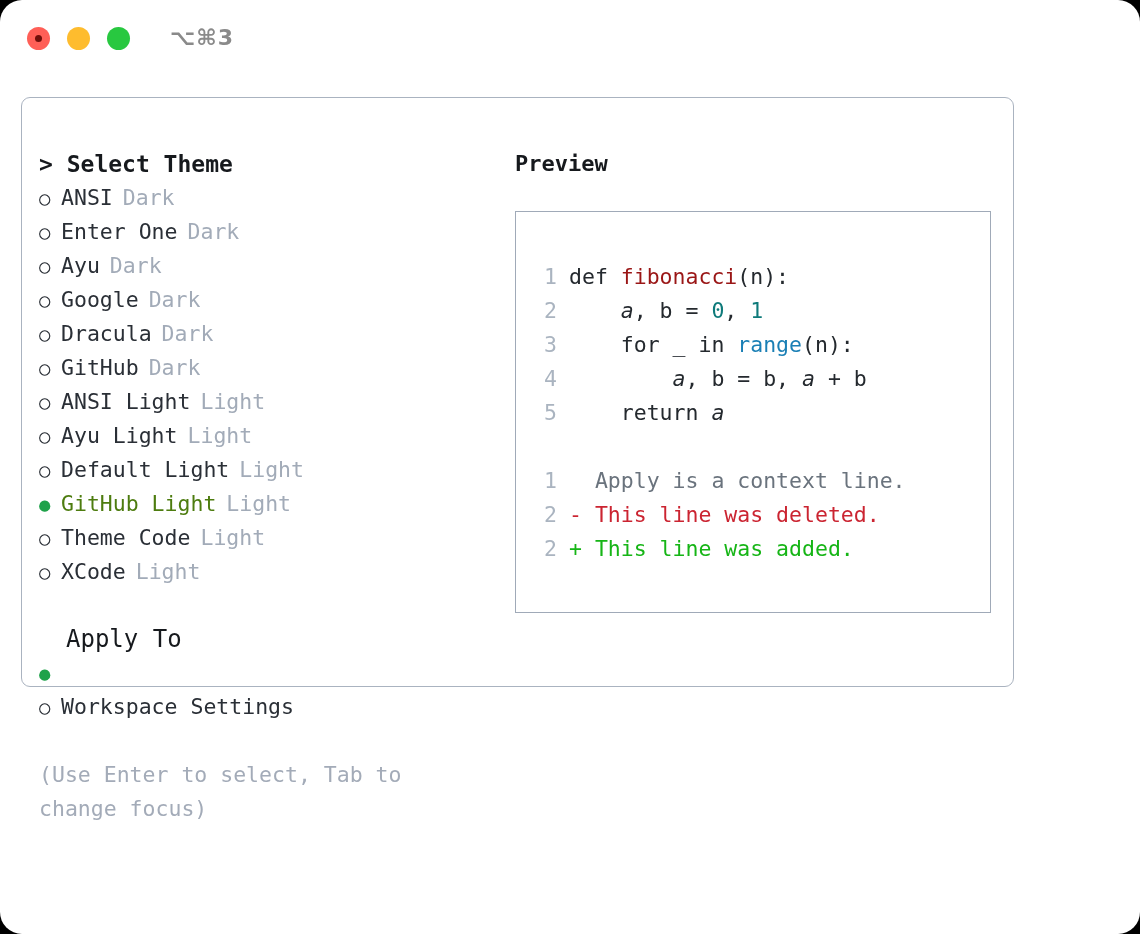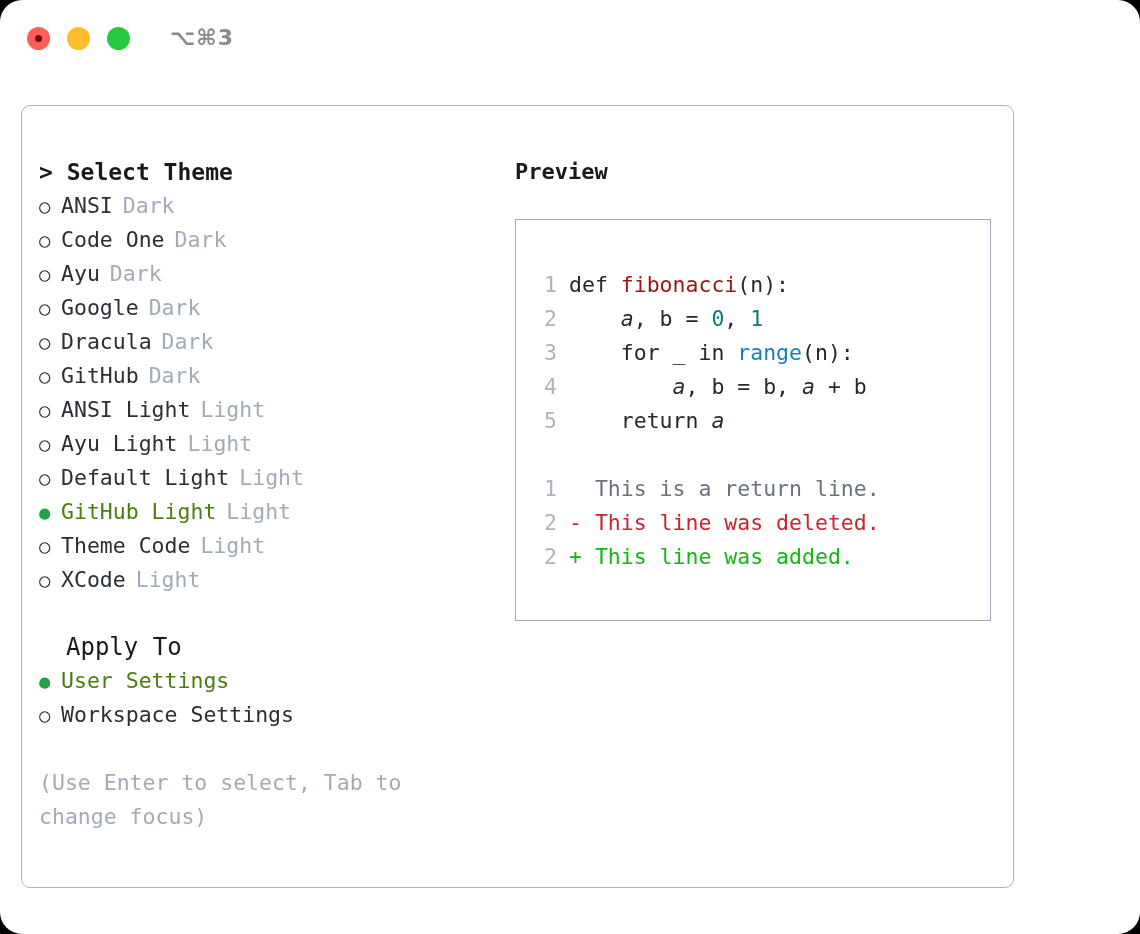--- a/index.html
+++ b/index.html
@@ -72,26 +72,25 @@
     letter-spacing: 1px;
     line-height: 32px;
   }
 
   
   .panel {
     position: absolute;
     left: 21px;
     top: 97px;
     width: 993px;
-    height: 783px;
+    height: 590px;
     box-sizing: border-box;
     border: 1px solid #aab3c0;
     border-radius: 9px;
     background: #ffffff;
-    margin-top: 8px;
   }
 
   .panel-inner {
     position: absolute;
     left: 0; top: 0;
     width: 100%;
     height: 100%;
   }
 
   
@@ -227,38 +226,38 @@
     <div class="shortcut">⌥⌘3</div>
   </div>
 
   <div class="panel">
     <div class="panel-inner">
 
       <div class="left-col">
         <div class="section-header">&gt; Select Theme</div>
         <div class="opt-list" id="theme-list">
             <div class="opt-row"><span class="radio">○</span><span class="opt-name">ANSI</span><span class="opt-tag">Dark</span></div>
-            <div class="opt-row"><span class="radio">○</span><span class="opt-name">Code One</span><span class="opt-tag">Dark</span></div>
+            <div class="opt-row"><span class="radio">○</span><span class="opt-name">Enter One</span><span class="opt-tag">Dark</span></div>
             <div class="opt-row"><span class="radio">○</span><span class="opt-name">Ayu</span><span class="opt-tag">Dark</span></div>
             <div class="opt-row"><span class="radio">○</span><span class="opt-name">Google</span><span class="opt-tag">Dark</span></div>
             <div class="opt-row"><span class="radio">○</span><span class="opt-name">Dracula</span><span class="opt-tag">Dark</span></div>
             <div class="opt-row"><span class="radio">○</span><span class="opt-name">GitHub</span><span class="opt-tag">Dark</span></div>
             <div class="opt-row"><span class="radio">○</span><span class="opt-name">ANSI Light</span><span class="opt-tag">Light</span></div>
             <div class="opt-row"><span class="radio">○</span><span class="opt-name">Ayu Light</span><span class="opt-tag">Light</span></div>
             <div class="opt-row"><span class="radio">○</span><span class="opt-name">Default Light</span><span class="opt-tag">Light</span></div>
             <div class="opt-row selected"><span class="radio on">●</span><span class="opt-name">GitHub Light</span><span class="opt-tag">Light</span></div>
             <div class="opt-row"><span class="radio">○</span><span class="opt-name">Theme Code</span><span class="opt-tag">Light</span></div>
             <div class="opt-row"><span class="radio">○</span><span class="opt-name">XCode</span><span class="opt-tag">Light</span></div>
           </div>
 
         <div class="spacer-sm"></div>
 
         <div class="group-title">Apply To</div>
         <div class="opt-list" id="apply-list">
-            <div class="opt-row selected"><span class="radio on">●</span><span class="opt-name">User Settings</span></div>
+            <div class="opt-row selected"><span class="radio on">●</span></div>
             <div class="opt-row"><span class="radio">○</span><span class="opt-name">Workspace Settings</span></div>
           </div>
 
         <div class="spacer-md"></div>
 
         <div class="hint">(Use Enter to select, Tab to change focus)</div>
       </div>
 
       <div class="right-col">
         <div class="preview-label">Preview</div>
@@ -266,21 +265,21 @@
           <div class="code-area">
             <div id="code-lines">
                 <div class="code-line"><span class="ln">1</span><span class="code-body"><span>def </span><span class="tok-fn">fibonacci</span><span>(n):</span></span></div>
                 <div class="code-line"><span class="ln">2</span><span class="code-body"><span>    </span><span class="tok-var">a</span><span>, b = </span><span class="tok-num">0</span><span>, </span><span class="tok-num">1</span></span></div>
                 <div class="code-line"><span class="ln">3</span><span class="code-body"><span>    for _ in </span><span class="tok-bi">range</span><span>(n):</span></span></div>
                 <div class="code-line"><span class="ln">4</span><span class="code-body"><span>        </span><span class="tok-var">a</span><span>, b = b, </span><span class="tok-var">a</span><span> + b</span></span></div>
                 <div class="code-line"><span class="ln">5</span><span class="code-body"><span>    return </span><span class="tok-var">a</span></span></div>
               </div>
             <div class="diff-gap"></div>
             <div id="diff-lines">
-                <div class="code-line"><span class="ln">1</span><span class="diff-ctx"> </span><span class="diff-ctx"> This is a return line.</span></div>
+                <div class="code-line"><span class="ln">1</span><span class="diff-ctx"> </span><span class="diff-ctx"> Apply is a context line.</span></div>
                 <div class="code-line"><span class="ln">2</span><span class="diff-del">-</span><span class="diff-del"> This line was deleted.</span></div>
                 <div class="code-line"><span class="ln">2</span><span class="diff-add">+</span><span class="diff-add"> This line was added.</span></div>
               </div>
           </div>
         </div>
       </div>
 
     </div>
   </div>
 </div>

